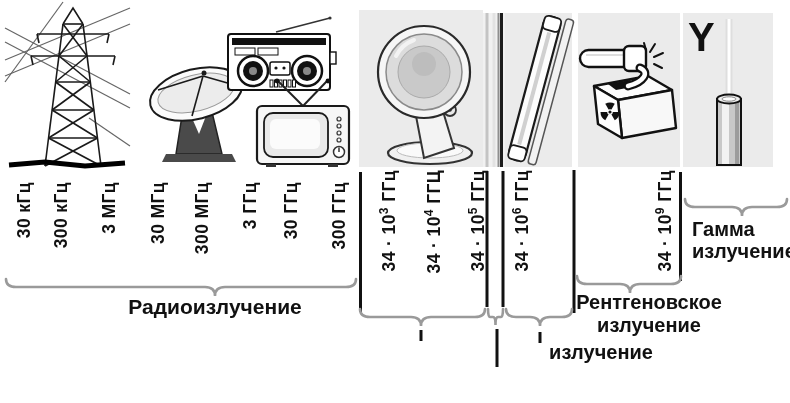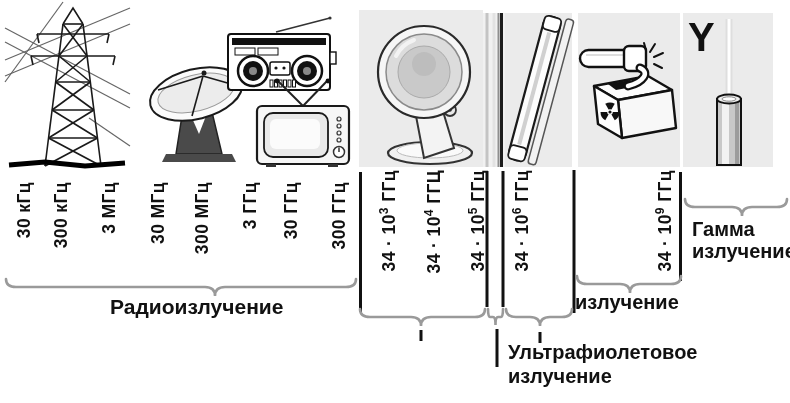--- a/index.html
+++ b/index.html
@@ -3,21 +3,21 @@
 <meta charset="utf-8">
 <style>
   html,body{margin:0;padding:0;background:#fff;}
   #stage{position:relative;width:790px;height:403px;background:#ffffff;overflow:hidden;
          font-family:"Liberation Sans","DejaVu Sans",sans-serif;color:#111;}
   .panel{position:absolute;background:#ebebeb;}
   svg{position:absolute;overflow:visible;}
   .tick{position:absolute;white-space:nowrap;font-weight:bold;font-size:17.5px;line-height:21px;
         letter-spacing:.4px;transform-origin:0 0;transform:rotate(-90deg) translateX(-100%);}
   .tick sup{font-size:12px;}
-  .band{position:absolute;font-weight:bold;text-align:left;}
+  .band{position:absolute;font-weight:bold;text-align:center;}
   #band-radio{left:110px;top:295px;width:210px;font-size:21px;}
   #band-ir{left:228px;top:340px;width:252px;font-size:20px;word-spacing:6px;}
   #band-vis{left:390px;top:368px;width:165px;font-size:20px;word-spacing:9px;}
   #band-uv{left:508px;top:340px;width:186px;font-size:20px;line-height:24px;}
   #band-xray{left:575px;top:291px;width:148px;font-size:20px;line-height:23px;}
   #band-gamma{left:692px;top:218px;width:110px;font-size:20px;line-height:22px;text-align:left;}
   #gamma-symbol{position:absolute;left:688px;top:16px;font-size:40px;font-weight:bold;line-height:42px;}
 </style>
 </head>
 <body>
@@ -226,24 +226,24 @@
   <div class="tick" style="left:276px;top:182px"><span>30 ГГц</span><sup></sup><span></span></div>
   <div class="tick" style="left:324px;top:182px"><span>300 ГГц</span><sup></sup><span></span></div>
   <div class="tick" style="left:374px;top:170px"><span>34 · 10</span><sup>3</sup><span> ГГц</span></div>
   <div class="tick" style="left:419px;top:170px"><span>34 · 10</span><sup>4</sup><span> ГГЦ</span></div>
   <div class="tick" style="left:463px;top:170px"><span>34 · 10</span><sup>5</sup><span> ГГц</span></div>
   <div class="tick" style="left:507px;top:170px"><span>34 · 10</span><sup>6</sup><span> ГГц</span></div>
   <div class="tick" style="left:650px;top:170px"><span>34 · 10</span><sup>9</sup><span> ГГц</span></div>
 
   <div id="band-radio" class="band">Радиоизлучение</div>
   <div id="band-uv" class="band">
-    <div>Ультрафиолетовое</div>
     <div>излучение</div>
   </div>
   <div id="band-xray" class="band">
+    <div>Рентгеновское</div>
     <div>излучение</div>
   </div>
   <div id="band-gamma" class="band">
     <div>Гамма</div>
     <div>излучение</div>
   </div>
 
 </div>
 
 </body></html>

